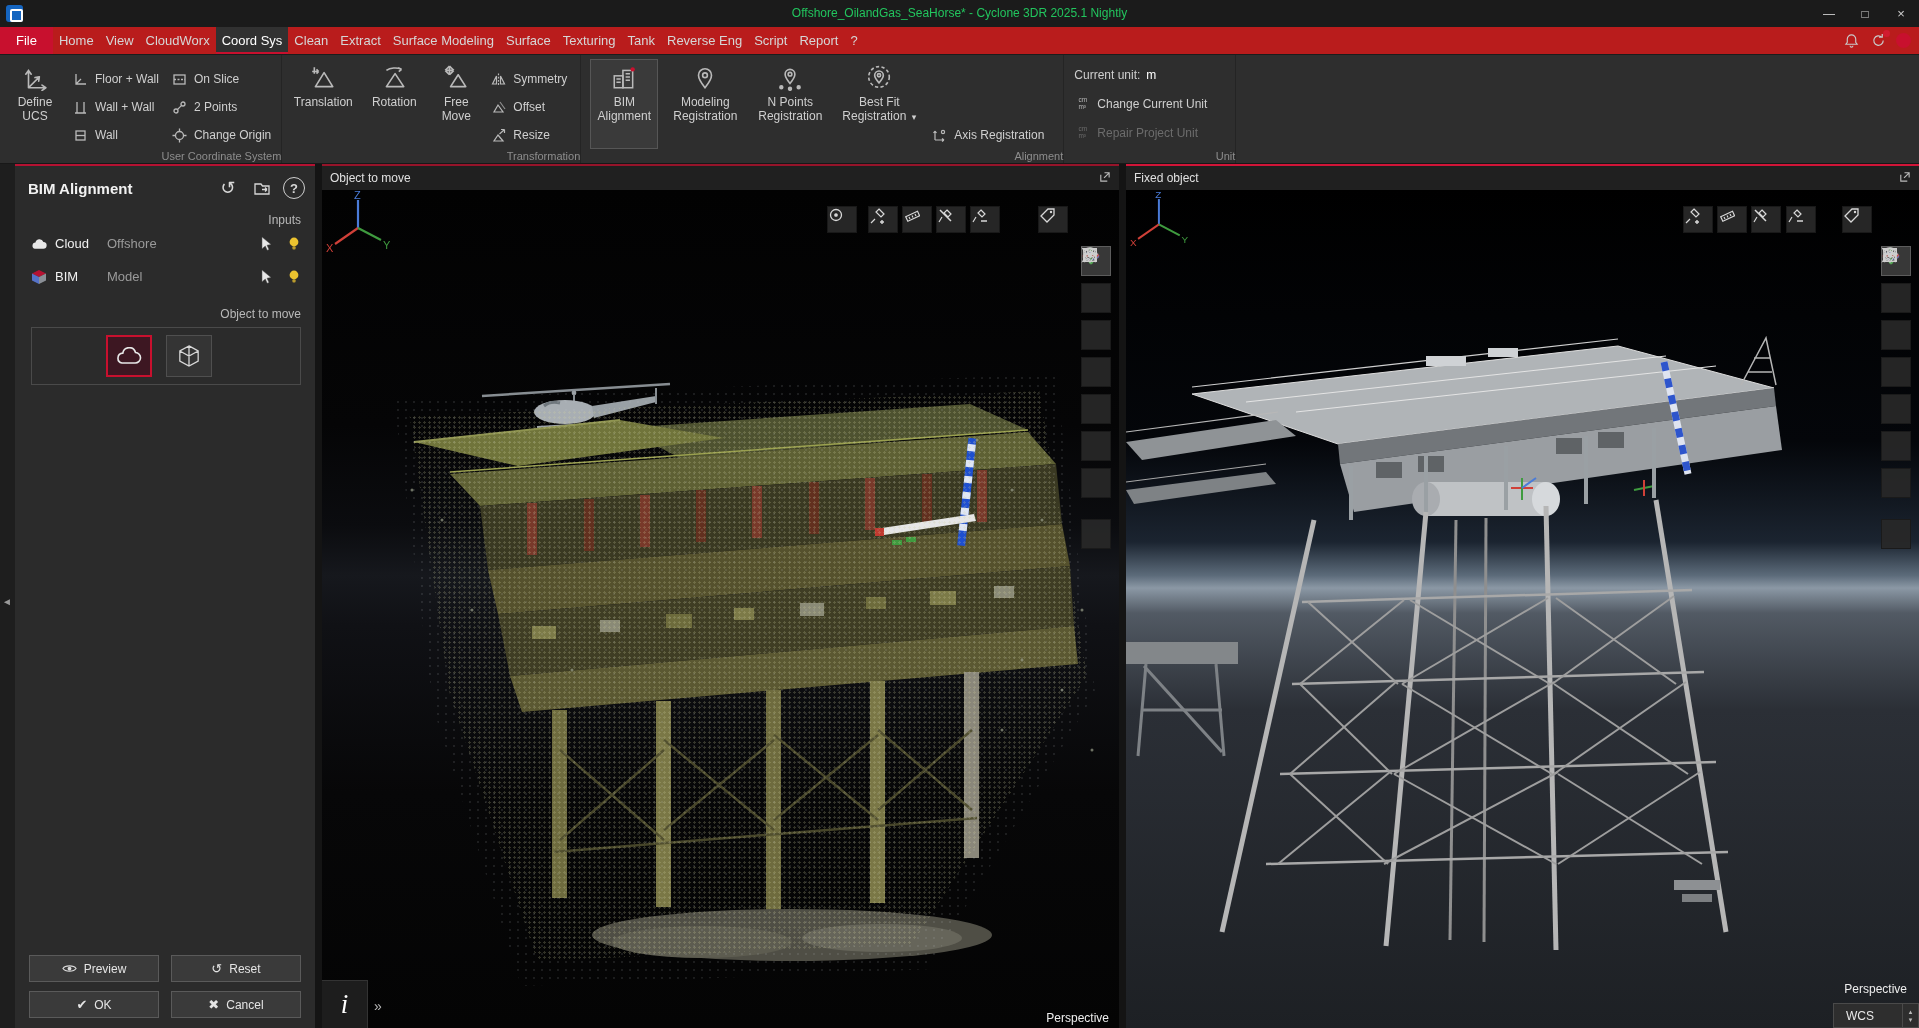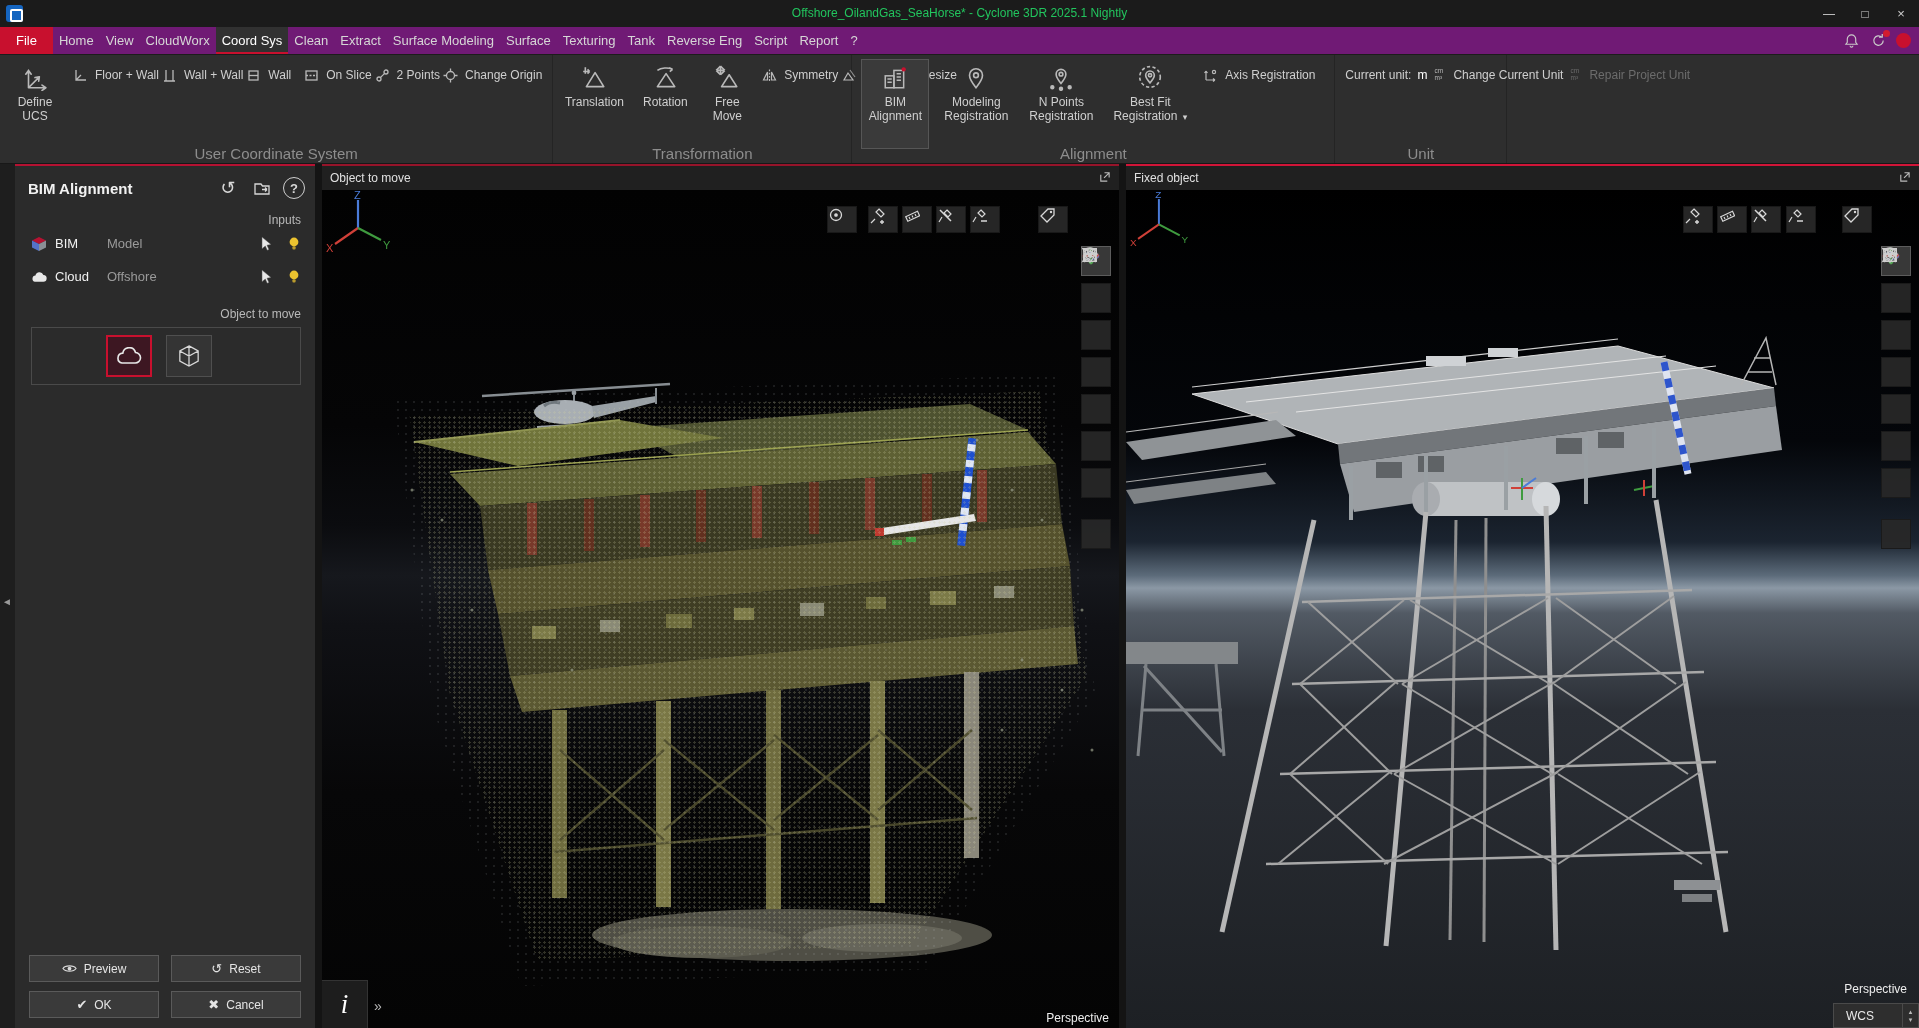--- a/index.html
+++ b/index.html
@@ -9,40 +9,40 @@
   
   .titlebar{position:absolute;left:0;top:0;width:1919px;height:27px;background:#1b1b1b}
   .app-icon{position:absolute;left:6px;top:5px;width:17px;height:17px;background:#1565c0;border-radius:3px}
   .app-icon:after{content:"";position:absolute;left:4px;top:4px;width:9px;height:9px;border:2px solid #fff;border-radius:2px}
   .title-text{position:absolute;left:50%;top:6px;transform:translateX(-50%);font-size:12px;color:#22c55e;white-space:nowrap}
   .win-controls{position:absolute;right:0;top:0;height:27px;display:flex}
   .win-btn{width:36px;height:27px;display:flex;align-items:center;justify-content:center;color:#cfcfcf;font-size:12px}
   .win-btn.close{font-size:13px}
 
   
-  .menubar{position:absolute;left:0;top:27px;width:1919px;height:27px;background:#701a75;display:flex;align-items:stretch}
+  .menubar{position:absolute;left:0;top:27px;width:1919px;height:27px;background:#b91c1c;display:flex;align-items:stretch}
   .tab{padding:0 6px;display:flex;align-items:center;color:#d6d6d6;font-size:13px;white-space:nowrap}
   .tab.file{background:#c8102e;color:#fff;padding:0 16px}
   .tab.active{background:#313131;box-shadow:inset 0 -2px 0 #c8102e;color:#fff}
   .menubar-right{margin-left:auto;display:flex;align-items:center;gap:9px;padding-right:8px}
   .mb-ic{position:relative;width:18px;height:18px;display:flex;align-items:center;justify-content:center}
   .dot-badge{position:absolute;right:-3px;top:-2px;width:7px;height:7px;background:#d11b2f;border-radius:50%}
   .big-badge{width:15px;height:15px;background:#c8102e;border-radius:50%}
 
   
   .ribbon{position:absolute;left:0;top:54px;width:1919px;height:110px;background:#2e2e2e;
     border-top:1px solid #1c1c1c;border-bottom:1px solid #181818;display:flex}
   .rgroup{position:relative;height:100%;border-right:1px solid #242424;padding:5px 10px 16px 10px;flex:none}
-  .rgroup-label{position:absolute;bottom:1px;left:0;right:0;text-align:center;font-size:15px;color:#8d8d8d;white-space:nowrap}
+  .rgroup-label{position:absolute;bottom:1px;left:0;right:0;text-align:right;font-size:11px;color:#8d8d8d;white-space:nowrap}
   .rbody{display:flex;gap:12px;height:88px}
   .rlarge{display:flex;flex-direction:column;align-items:center;width:66px;padding-top:3px;gap:3px;
     font-size:12px;color:#cfcfcf;text-align:center;line-height:1.15}
   .rlarge.checked{background:#3a3a3a;outline:1px solid #565656}
   .ric{width:30px;height:30px;display:flex;align-items:center;justify-content:center}
-  .rcol{display:flex;justify-content:flex-start;gap:2px;padding-top:2px}
+  .rcol{display:flex;flex-direction:column;justify-content:flex-end;gap:2px;padding-top:2px}
   .rsmall{display:flex;align-items:center;gap:6px;height:26px;font-size:12px;color:#cfcfcf;white-space:nowrap}
   .rsmall.disabled{color:#6c6c6c}
   .ric-s{width:17px;height:17px;display:flex;align-items:center;justify-content:center}
   .unit-glyph{font-size:6.5px;line-height:1.05;color:#b9b9b9;text-align:left}
   .rsmall.disabled .unit-glyph{color:#6c6c6c}
   .caret{font-size:9px;color:#cfcfcf;margin-left:2px}
   .rfiller{flex:1}
 
   
   .left-strip{position:absolute;left:0;top:164px;width:15px;bottom:0;background:#1e1e1e}
@@ -375,44 +375,44 @@
           <path d="M2 5 h6 l1.5 2 H16 V15 H2 Z"></path>
           <path d="M9 10.5 h5 M14 10.5 l-2 -2 M14 10.5 l-2 2"></path>
         </svg>
     </div>
     <div class="ph-btn ring">?</div>
   </div>
 
   <div class="sec-label">Inputs</div>
 
   <div class="input-row">
+    <svg width="16" height="12" viewBox="0 0 20 14">
+        <path d="M5 13 a4 4 0 0 1 .6 -7.9 A5.2 5.2 0 0 1 15.5 4.4 A3.6 3.6 0 0 1 15 13 Z" fill="#e8e8e8"></path>
+      </svg>
+    <span class="in-name">Cloud</span>
+    <span class="in-val">Offshore</span>
+    <span class="row-tools">
+      <svg width="13" height="15" viewBox="0 0 13 15">
+          <path d="M2 1 L11 8.5 L7 9.2 L9 13.5 L7.2 14.3 L5.3 10 L2 12.8 Z" fill="#e8e8e8" stroke="#555" stroke-width=".5"></path>
+        </svg>
+      <svg width="14" height="15" viewBox="0 0 14 15">
+          <circle cx="7" cy="6" r="4.4" fill="#ecc32f"></circle>
+          <rect x="5.4" y="10.2" width="3.2" height="3.4" rx="1" fill="#b99a2c"></rect>
+        </svg>
+    </span>
+  </div>
+
+  <div class="input-row">
     <svg width="16" height="16" viewBox="0 0 16 16">
         <polygon points="8,1 15,4.5 8,8 1,4.5" fill="#b51232"></polygon>
         <polygon points="1,4.5 8,8 8,15 1,11.5" fill="#5572c8"></polygon>
         <polygon points="15,4.5 8,8 8,15 15,11.5" fill="#8a8f96"></polygon>
       </svg>
     <span class="in-name">BIM</span>
     <span class="in-val">Model</span>
-    <span class="row-tools">
-      <svg width="13" height="15" viewBox="0 0 13 15">
-          <path d="M2 1 L11 8.5 L7 9.2 L9 13.5 L7.2 14.3 L5.3 10 L2 12.8 Z" fill="#e8e8e8" stroke="#555" stroke-width=".5"></path>
-        </svg>
-      <svg width="14" height="15" viewBox="0 0 14 15">
-          <circle cx="7" cy="6" r="4.4" fill="#ecc32f"></circle>
-          <rect x="5.4" y="10.2" width="3.2" height="3.4" rx="1" fill="#b99a2c"></rect>
-        </svg>
-    </span>
-  </div>
-
-  <div class="input-row">
-    <svg width="16" height="12" viewBox="0 0 20 14">
-        <path d="M5 13 a4 4 0 0 1 .6 -7.9 A5.2 5.2 0 0 1 15.5 4.4 A3.6 3.6 0 0 1 15 13 Z" fill="#e8e8e8"></path>
-      </svg>
-    <span class="in-name">Cloud</span>
-    <span class="in-val">Offshore</span>
     <span class="row-tools">
       <svg width="13" height="15" viewBox="0 0 13 15">
           <path d="M2 1 L11 8.5 L7 9.2 L9 13.5 L7.2 14.3 L5.3 10 L2 12.8 Z" fill="#e8e8e8" stroke="#555" stroke-width=".5"></path>
         </svg>
       <svg width="14" height="15" viewBox="0 0 14 15">
           <circle cx="7" cy="6" r="4.4" fill="#ecc32f"></circle>
           <rect x="5.4" y="10.2" width="3.2" height="3.4" rx="1" fill="#b99a2c"></rect>
         </svg>
     </span>
   </div>

